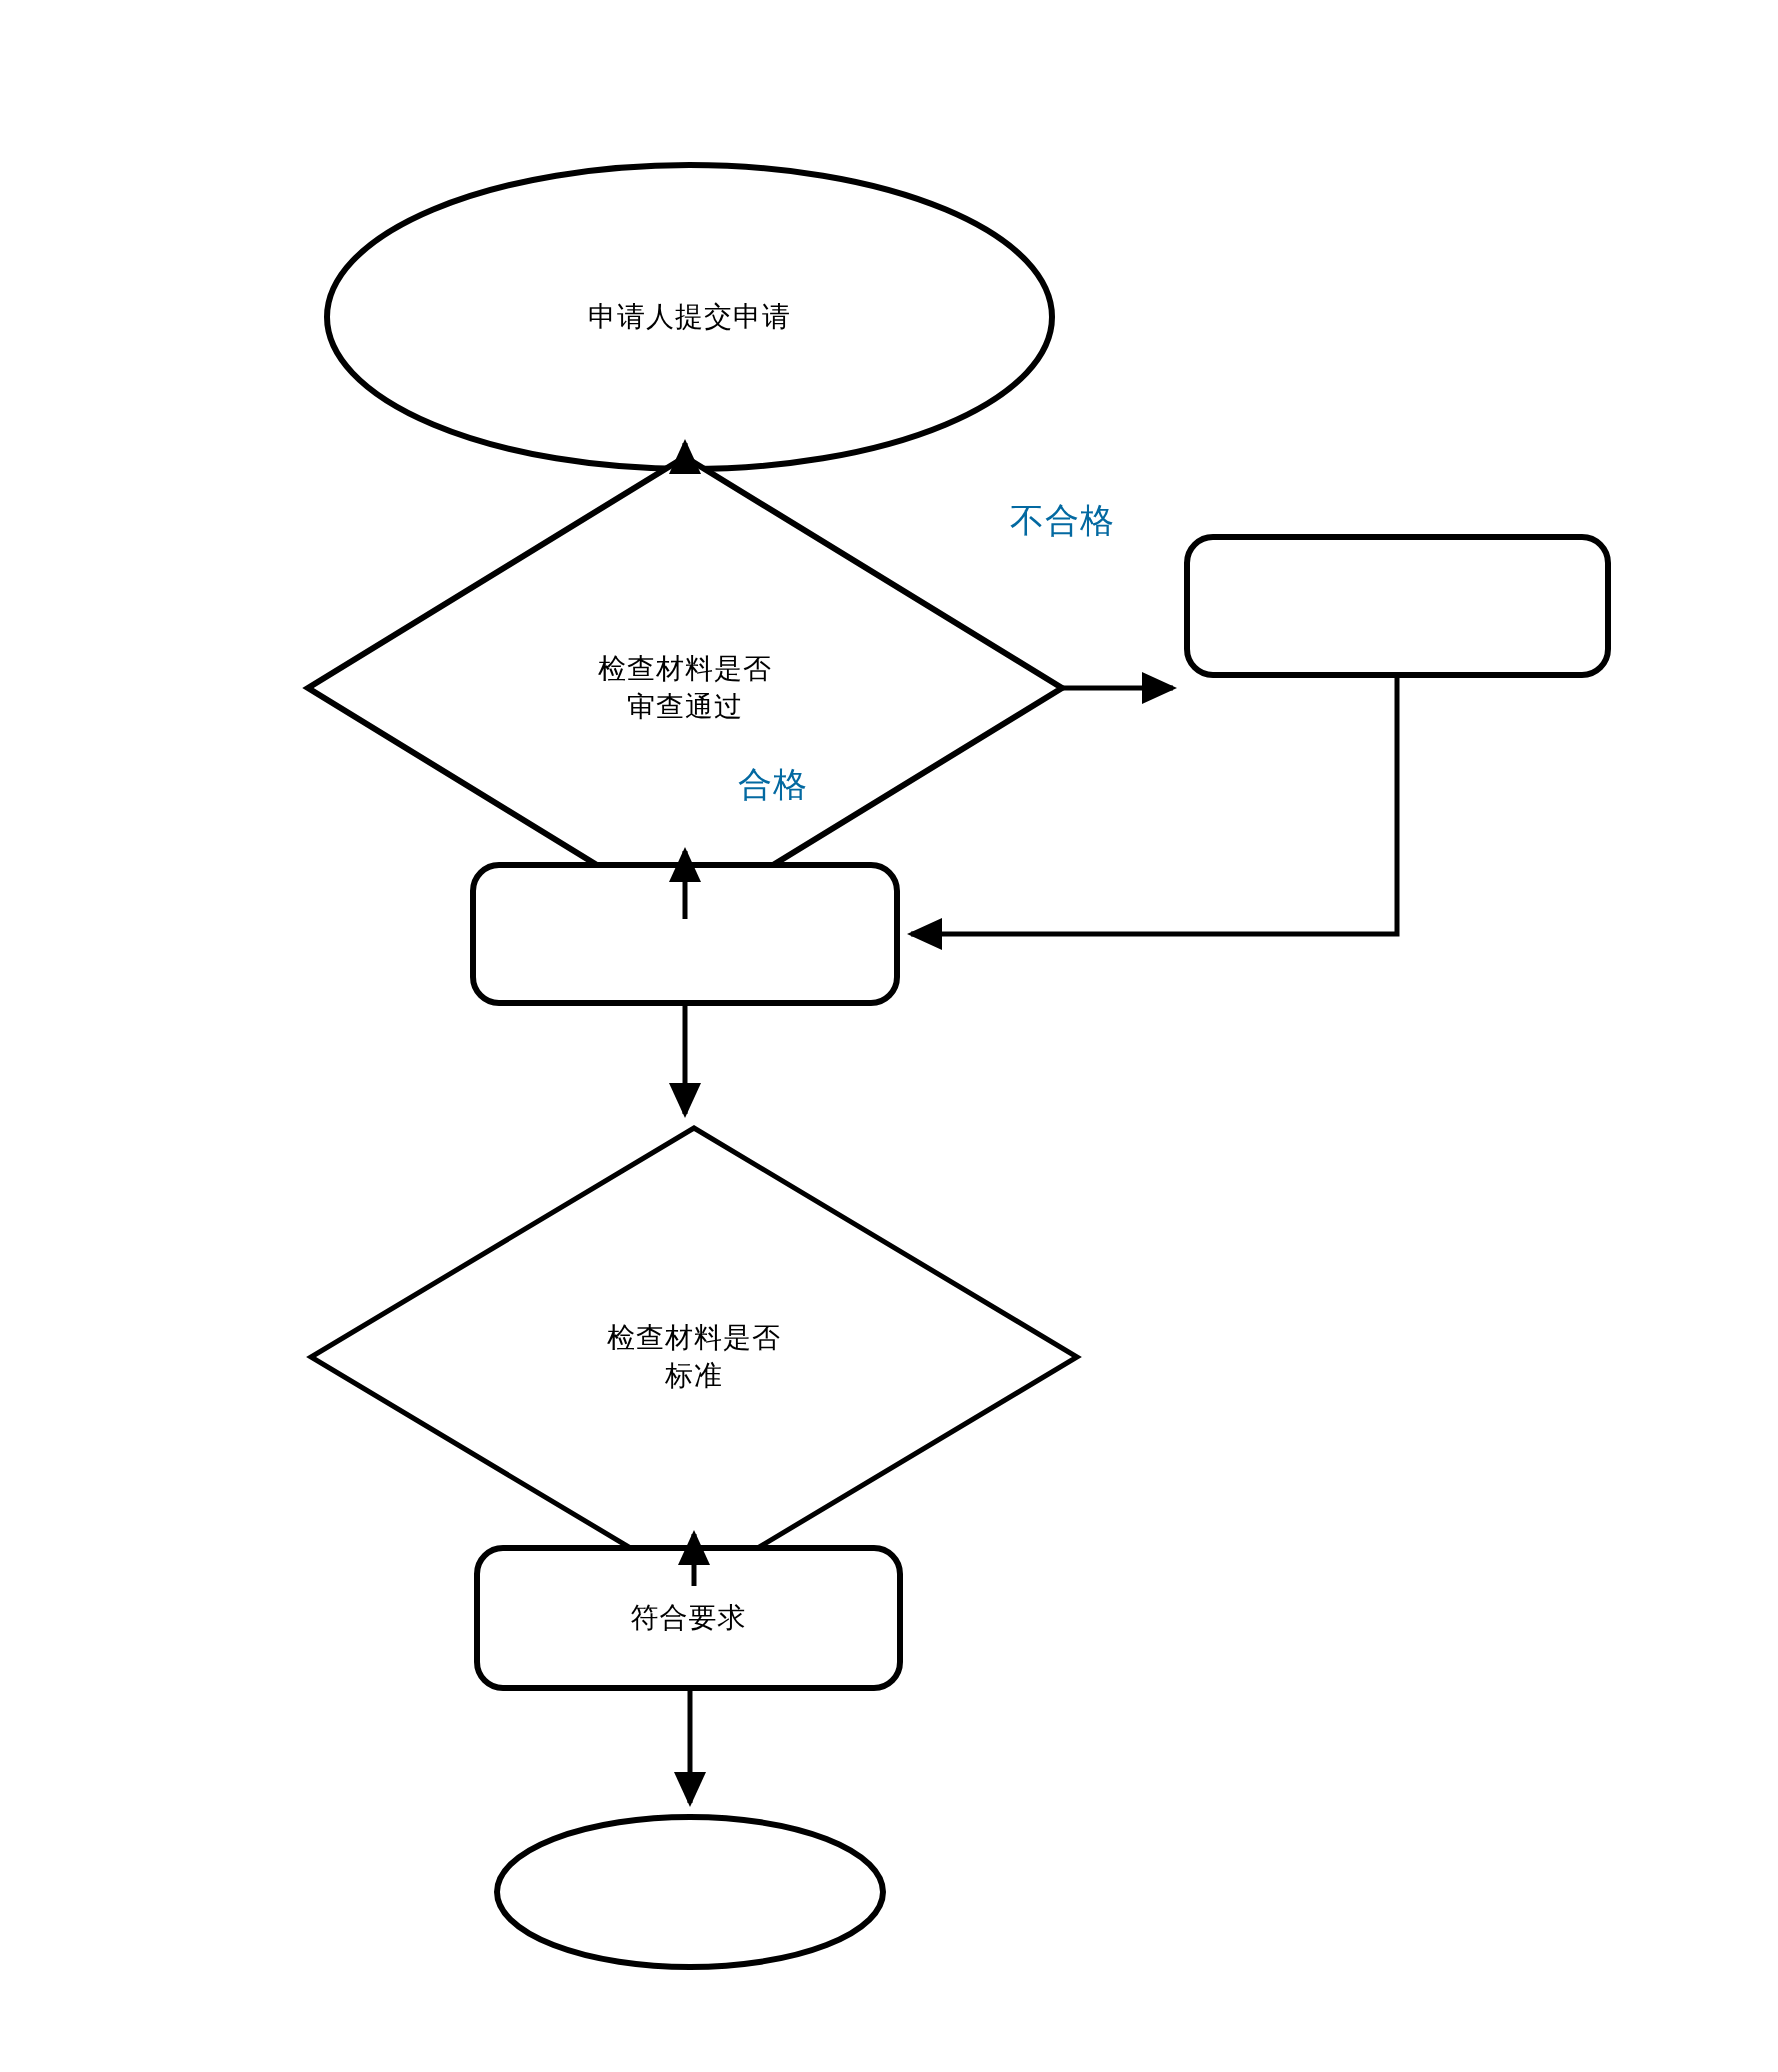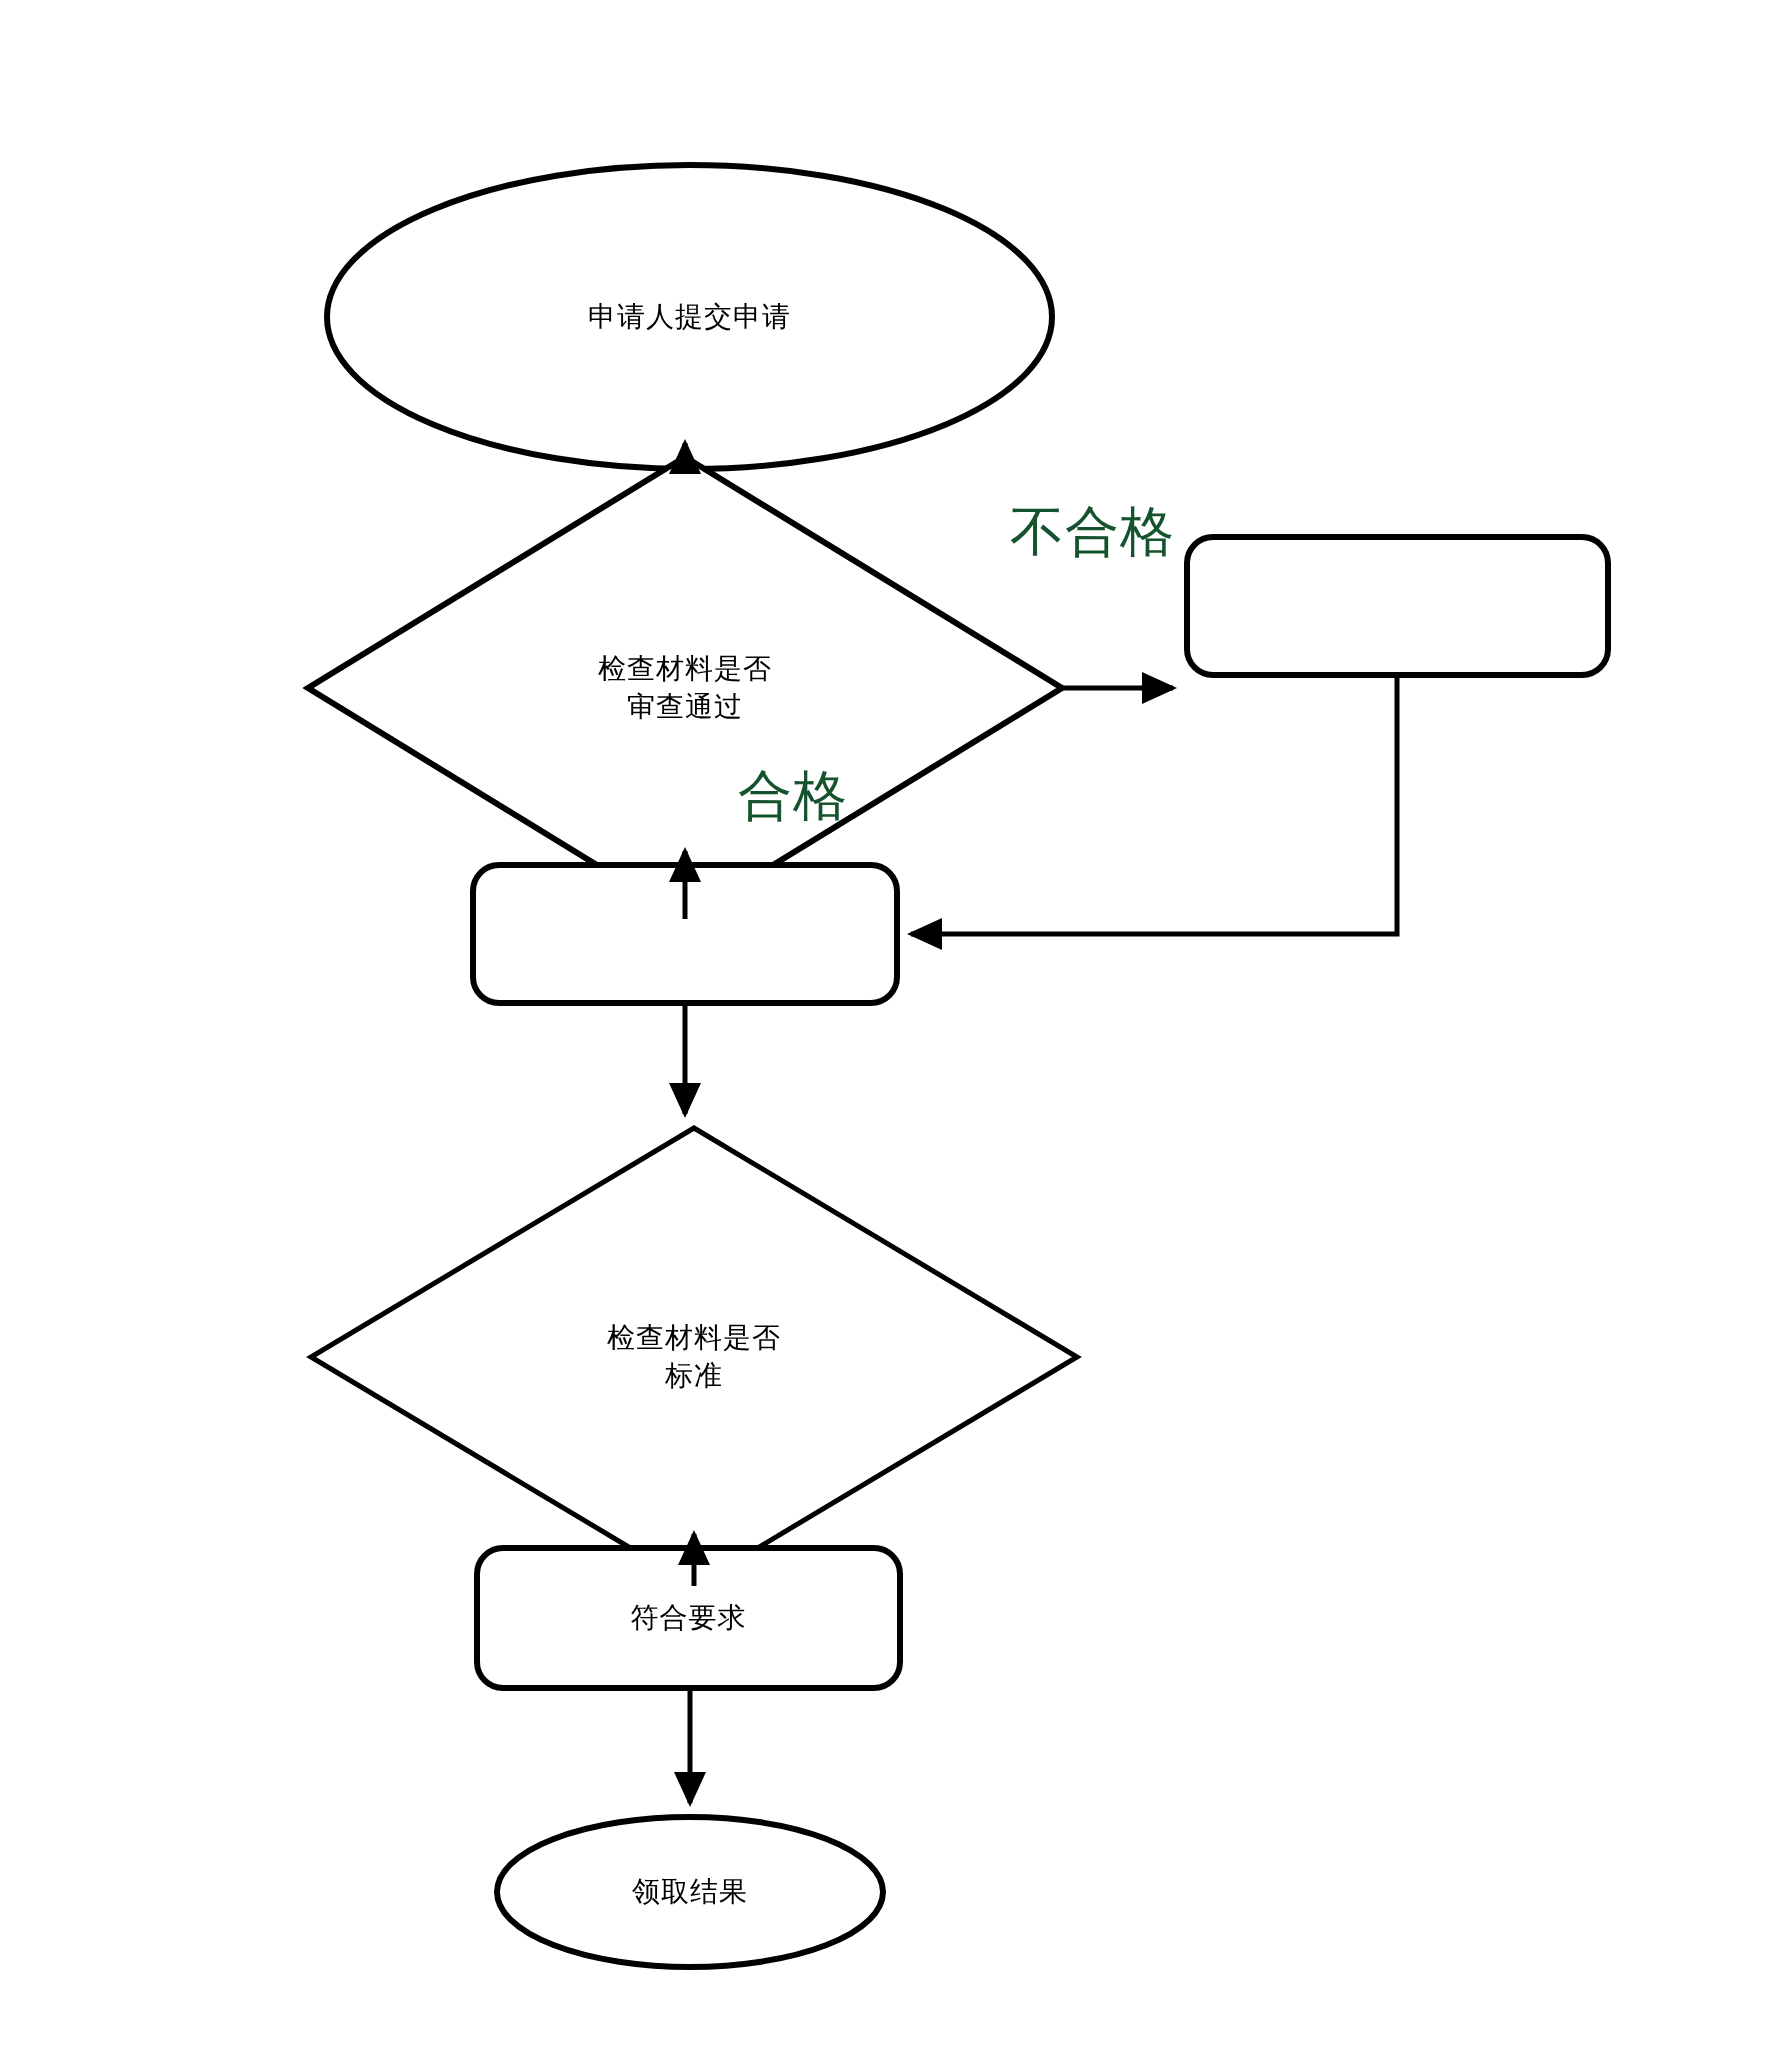--- a/index.html
+++ b/index.html
@@ -49,23 +49,23 @@
     color: #000000;
     font-family: "DejaVu Sans", "Liberation Sans", sans-serif;
     font-size: 28px;
     line-height: 1.34;
     letter-spacing: 1px;
     white-space: pre-line;
     pointer-events: none;
   }
   .edge-label {
     position: absolute;
-    color: #14532d;
+    color: #0369a1;
     font-family: "DejaVu Sans", "Liberation Sans", sans-serif;
-    font-size: 54px;
+    font-size: 34px;
     line-height: 1.2;
     letter-spacing: 1px;
     white-space: nowrap;
   }
 </style>
 </head>
 <body>
 
 <div id="canvas">
 
@@ -110,19 +110,18 @@
   <div class="node-label" style="left:308px; top:457px; width:754px; height:462px;">检查材料是否
 审查通过</div>
 
 
 
   <div class="node-label" style="left:311px; top:1128px; width:766px; height:458px;">检查材料是否
 标准</div>
 
   <div class="node-label" style="left:477px; top:1548px; width:423px; height:140px;">符合要求</div>
 
-  <div class="node-label" style="left:497px; top:1817px; width:386px; height:150px;">领取结果</div>
 
   <div class="edge-label" style="left:1010px; top:500px;">不合格</div>
 
   <div class="edge-label" style="left:738px; top:764px;">合格</div>
 
 </div>
 
 </body></html>

